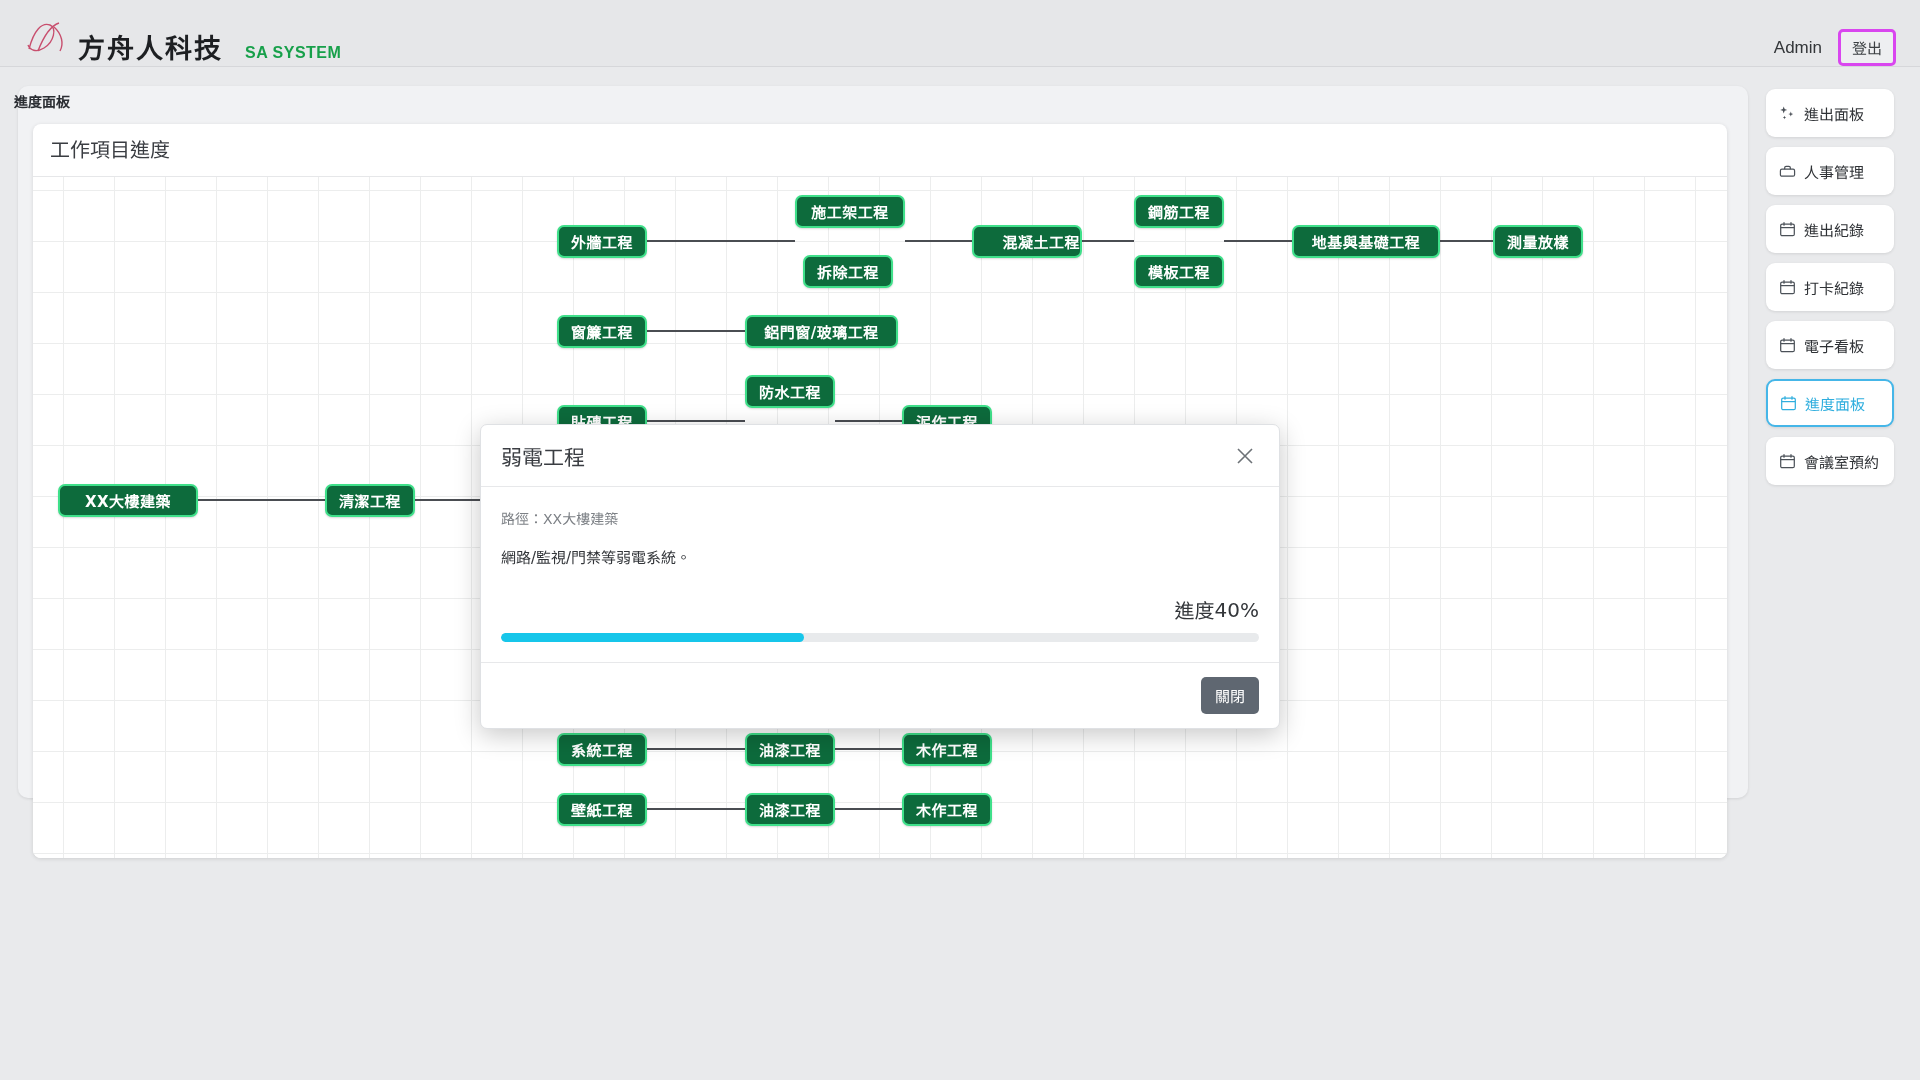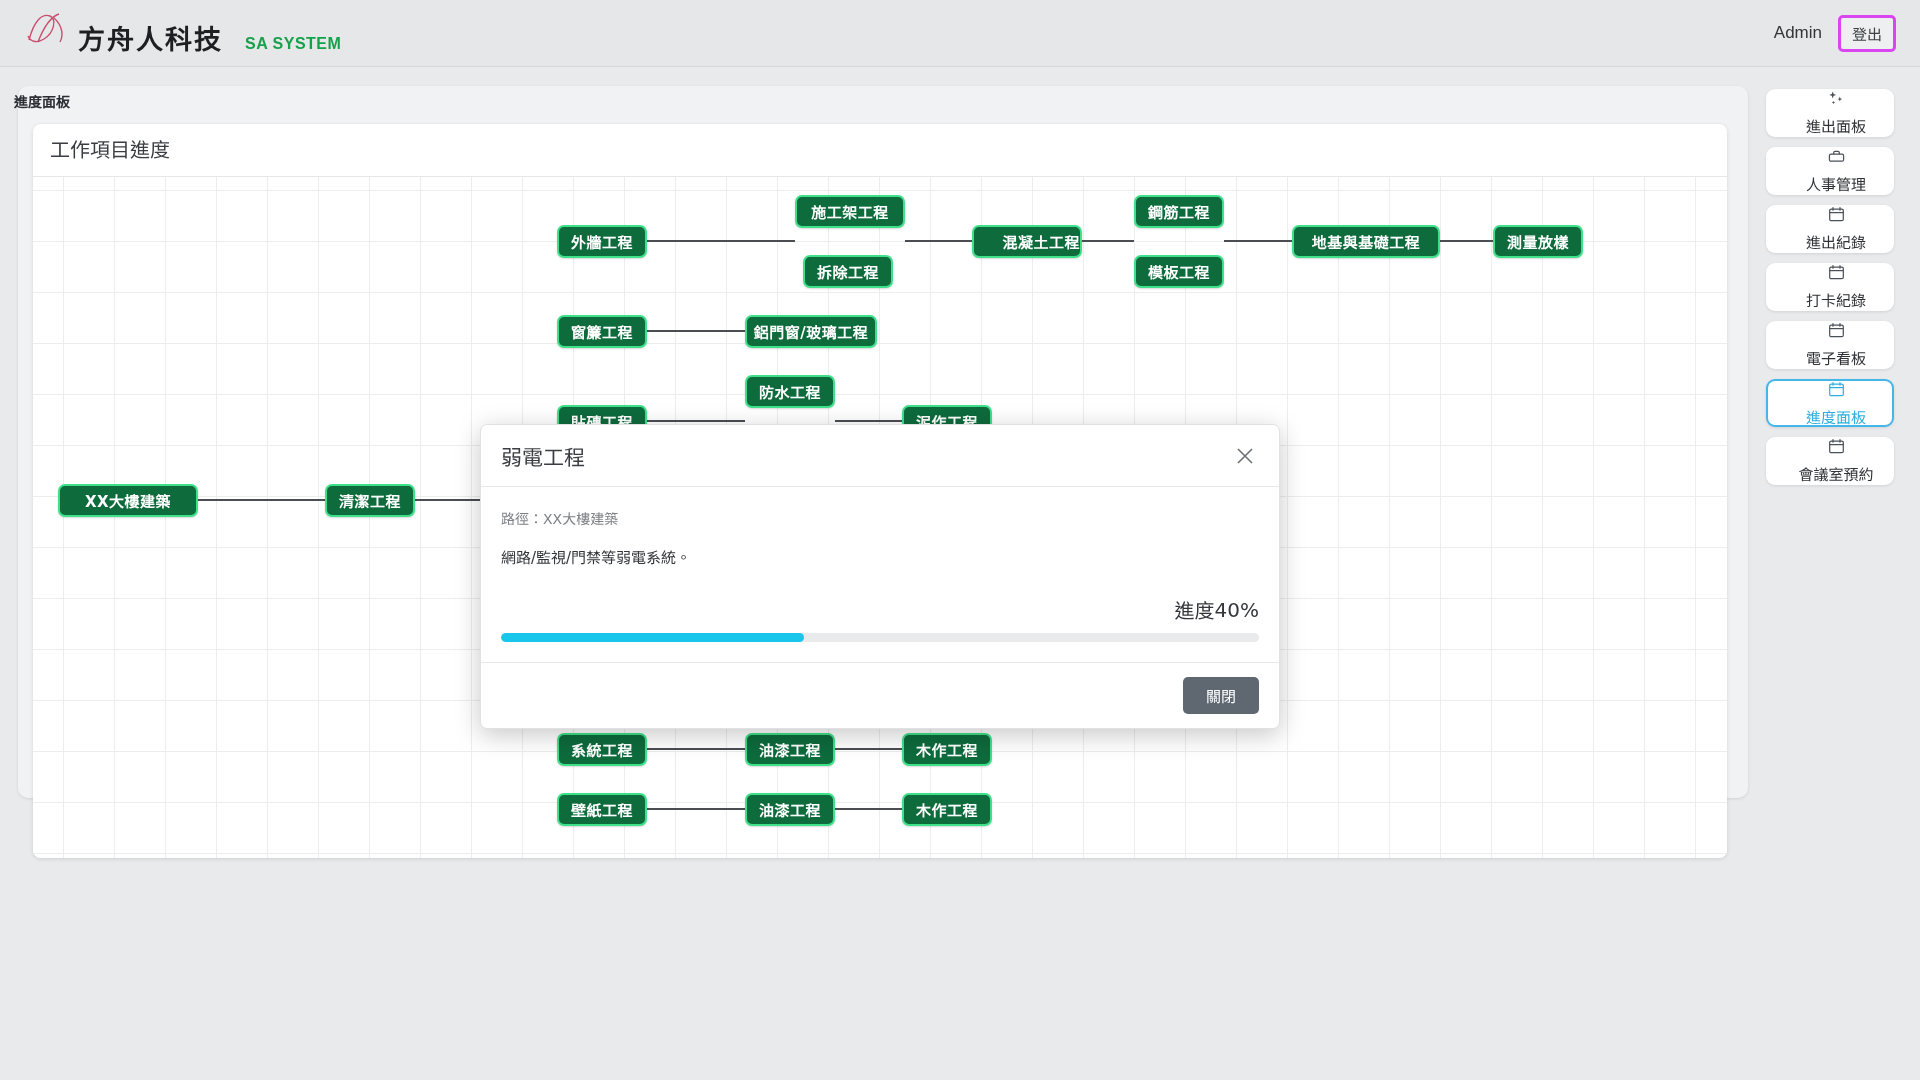--- a/index.html
+++ b/index.html
@@ -11,21 +11,21 @@
     background: #e9eaec;
     font-family: "Liberation Sans", "DejaVu Sans", sans-serif;
   }
 
   
   .topbar {
     position: absolute; top: 0; left: 0;
     width: 1920px; height: 67px;
     background: #e6e7e9;
     border-bottom: 1px solid #d6d7da;
-    display: flex; align-items: center;
+    display: flex; align-items: flex-end;
   }
   .brand { display: flex; align-items: baseline; padding-left: 24px; }
   .brand-logo {
     position: relative;
     width: 52px; height: 40px;
     margin-right: 2px;
     flex: none;
   }
   .brand-logo svg { position: absolute; left: 0; top: 0; }
   .brand-cn {
@@ -132,21 +132,20 @@
     background: #ffffff;
     border: 1px solid transparent;
     border-radius: 9px;
     height: 48px;
     display: flex; align-items: center;
     padding-left: 12px; gap: 8px;
     font-size: 15px; color: #2f3236;
     cursor: pointer;
     box-shadow: 0 1px 3px rgba(0,0,0,.10);
     font-family: "DejaVu Sans", sans-serif;
-    flex-direction: column;
   }
   .menu-item.active {
     border: 2px solid #45b6e8;
     color: #2faede;
   }
   .menu-item .mi-icon { width: 17px; height: 17px; flex: none; display:block; }
 
   
   .modal-backdrop {
     position: absolute; left: 0; top: 0;
@@ -212,21 +211,21 @@
     border-top: 1px solid #e7e8ea;
     padding: 14px 20px;
     display: flex; justify-content: flex-end;
   }
   .modal-btn {
     background: #5f6771;
     color: #ffffff;
     border: none;
     border-radius: 5px;
     font-size: 15px;
-    padding: 8px 23px;
+    padding: 8px 14px;
     cursor: pointer;
     font-family: "DejaVu Sans", sans-serif;
     margin-left: 19px;
   }
 </style>
 </head>
 <body>
 
 <div class="topbar">
   <div class="brand">
@@ -295,21 +294,21 @@
       </div>
       <div class="node" style="left: 1259px; top: 48px; width: 148px; background: rgb(13, 107, 60); border-color: rgb(63, 224, 138);">
         <span>地基與基礎工程</span>
       </div>
       <div class="node" style="left: 1460px; top: 48px; width: 90px; background: rgb(13, 107, 60); border-color: rgb(63, 224, 138);">
         <span>測量放樣</span>
       </div>
       <div class="node" style="left: 524px; top: 138px; width: 90px; background: rgb(13, 107, 60); border-color: rgb(63, 224, 138);">
         <span>窗簾工程</span>
       </div>
-      <div class="node" style="left: 712px; top: 138px; width: 132px; background: rgb(13, 107, 60); border-color: rgb(63, 224, 138);">
+      <div class="node" style="left: 712px; top: 138px; width: 153px; background: rgb(13, 107, 60); border-color: rgb(63, 224, 138);">
         <span>鋁門窗/玻璃工程</span>
       </div>
       <div class="node" style="left: 712px; top: 198px; width: 90px; background: rgb(13, 107, 60); border-color: rgb(63, 224, 138);">
         <span>防水工程</span>
       </div>
       <div class="node" style="left: 524px; top: 228px; width: 90px; background: rgb(13, 107, 60); border-color: rgb(63, 224, 138);">
         <span>貼磚工程</span>
       </div>
       <div class="node" style="left: 869px; top: 228px; width: 90px; background: rgb(13, 107, 60); border-color: rgb(63, 224, 138);">
         <span>泥作工程</span>

